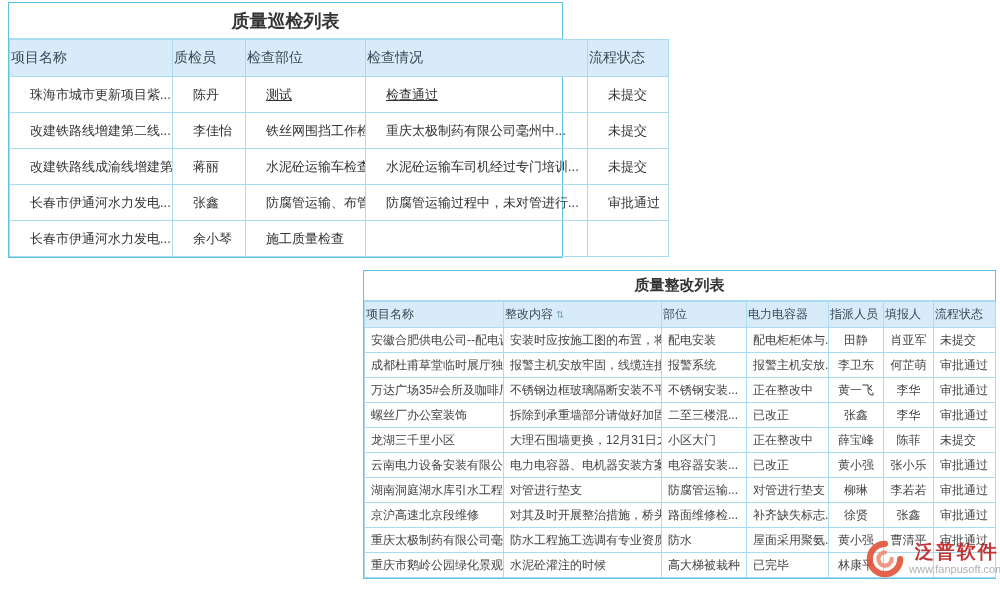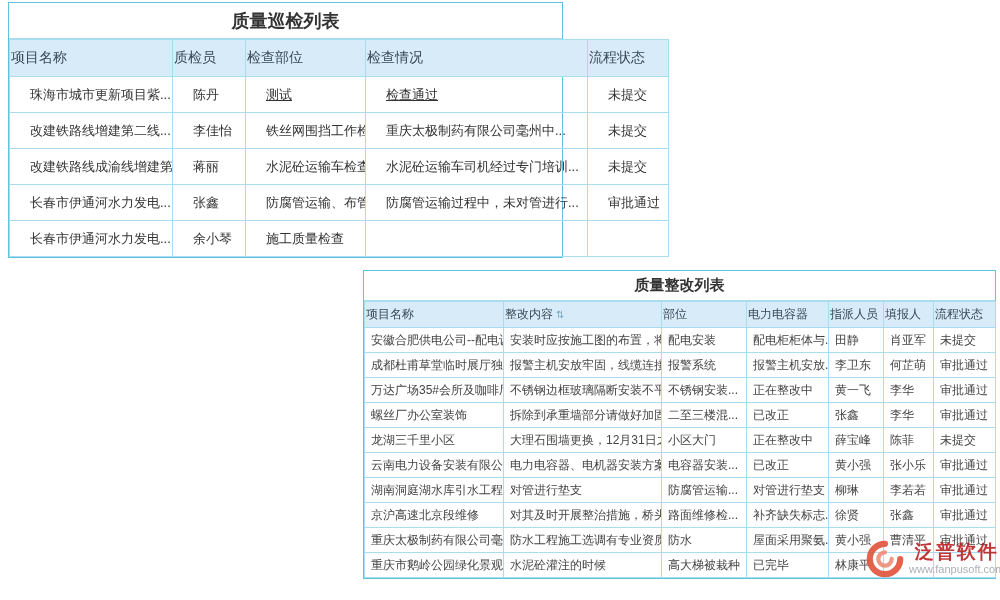--- a/index.html
+++ b/index.html
@@ -38,21 +38,21 @@
     text-align: left;
   }
   #inspection-card th { height: 37px; font-size: 14px; }
   #inspection-card td { height: 36px; font-size: 13px; padding: 0 20px; color: #333333; }
   #rectify-card th { height: 26px; font-size: 12px; }
   #rectify-card td { height: 25px; font-size: 12px; padding: 0 6px; color: #444444; }
 
   td { text-align: left; }
   td.center { }
   .blue { color: #2e7fc1; }
-  .person { color: #dc9a44; text-align: left; margin-top: 19px; }
+  .person { color: #dc9a44; text-align: center; margin-top: 19px; }
   .st-pending { color: #2e7fc1; }
   .st-reviewing { color: #f08c3c; }
   .st-approved { color: #2ca05a; }
   .u { text-decoration: underline; }
   .sort-icon { font-size: 10px; color: #7aa7c2; margin-left: 3px; cursor: pointer; }
 
   .watermark {
     position: absolute; left: 866px; top: 540px; z-index: 3;
     display: flex; align-items: center; gap: 5px;
     opacity: 0.88;

